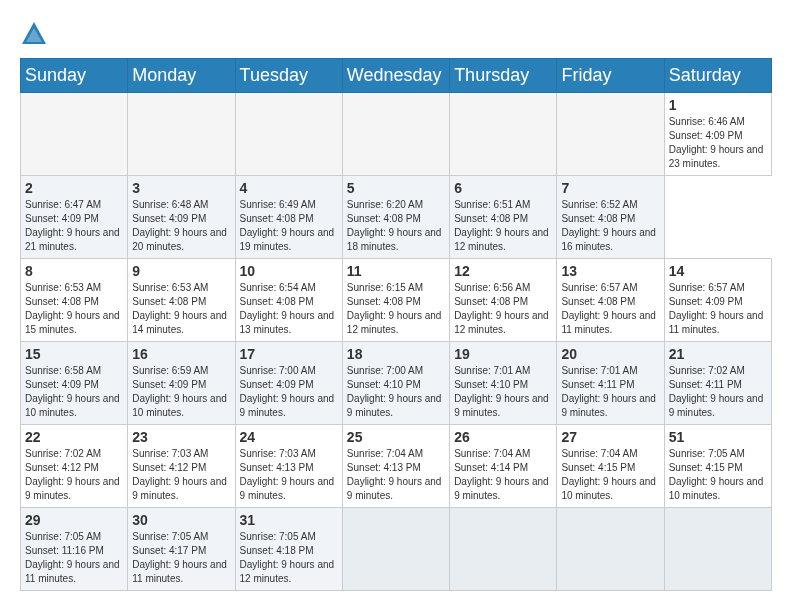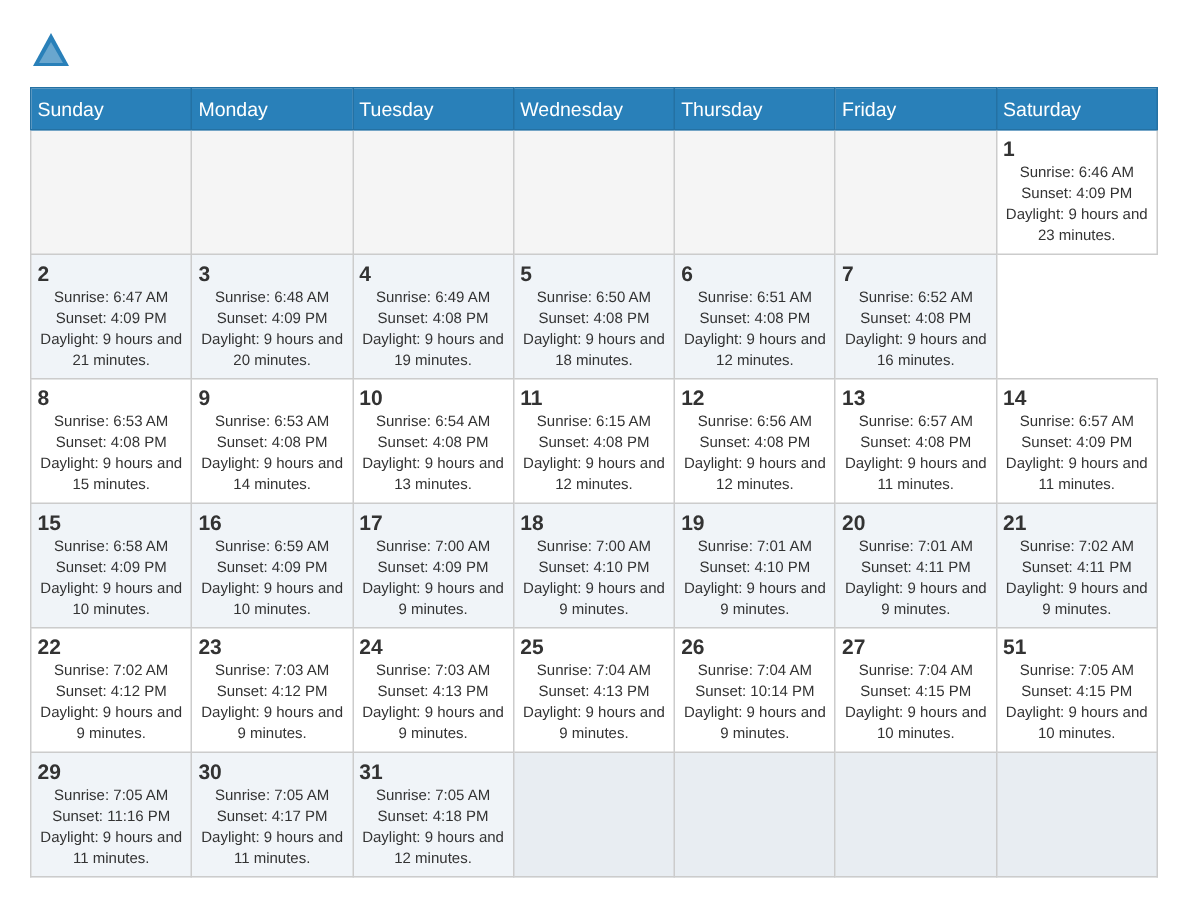--- a/index.html
+++ b/index.html
@@ -36,21 +36,21 @@
     .calendar {
       width: 100%;
       border-collapse: collapse;
       font-size: 11px;
     }
     .calendar th {
       background-color: #2980b9;
       color: #fff;
       padding: 6px 4px;
       text-align: left;
-      font-size: 13px;
+      font-size: 18px;
       font-weight: normal;
       border: 1px solid #2471a3;
     }
     .calendar td {
       border: 1px solid #ccc;
       vertical-align: top;
       padding: 4px;
       width: calc(100% / 7);
       min-height: 80px;
       background: #fff;
@@ -62,21 +62,20 @@
       font-size: 14px;
       font-weight: bold;
       color: #333;
       display: block;
       margin-bottom: 2px;
     }
     .day-info {
       font-size: 10px;
       color: #333;
       line-height: 1.4;
-      text-align: center;
     }
     .row-alt td {
       background: #f0f4f8;
     }
     .row-alt td.empty {
       background: #e8edf2;
     }
     .logo-wrapper {
       display: flex;
       align-items: center;
@@ -156,21 +155,21 @@
           <span class="day-number">4</span>
           <div class="day-info">
             <div>Sunrise: 6:49 AM</div>
             <div>Sunset: 4:08 PM</div>
             <div>Daylight: 9 hours and 19 minutes.</div>
           </div>
         </td>
         <td>
           <span class="day-number">5</span>
           <div class="day-info">
-            <div>Sunrise: 6:50 AM</div>
+            <div>Sunrise: 6:20 AM</div>
             <div>Sunset: 4:08 PM</div>
             <div>Daylight: 9 hours and 18 minutes.</div>
           </div>
         </td>
         <td>
           <span class="day-number">6</span>
           <div class="day-info">
             <div>Sunrise: 6:51 AM</div>
             <div>Sunset: 4:08 PM</div>
             <div>Daylight: 9 hours and 12 minutes.</div>
@@ -331,21 +330,21 @@
           <div class="day-info">
             <div>Sunrise: 7:04 AM</div>
             <div>Sunset: 4:13 PM</div>
             <div>Daylight: 9 hours and 9 minutes.</div>
           </div>
         </td>
         <td>
           <span class="day-number">26</span>
           <div class="day-info">
             <div>Sunrise: 7:04 AM</div>
-            <div>Sunset: 10:14 PM</div>
+            <div>Sunset: 4:14 PM</div>
             <div>Daylight: 9 hours and 9 minutes.</div>
           </div>
         </td>
         <td>
           <span class="day-number">27</span>
           <div class="day-info">
             <div>Sunrise: 7:04 AM</div>
             <div>Sunset: 4:15 PM</div>
             <div>Daylight: 9 hours and 10 minutes.</div>
           </div>

